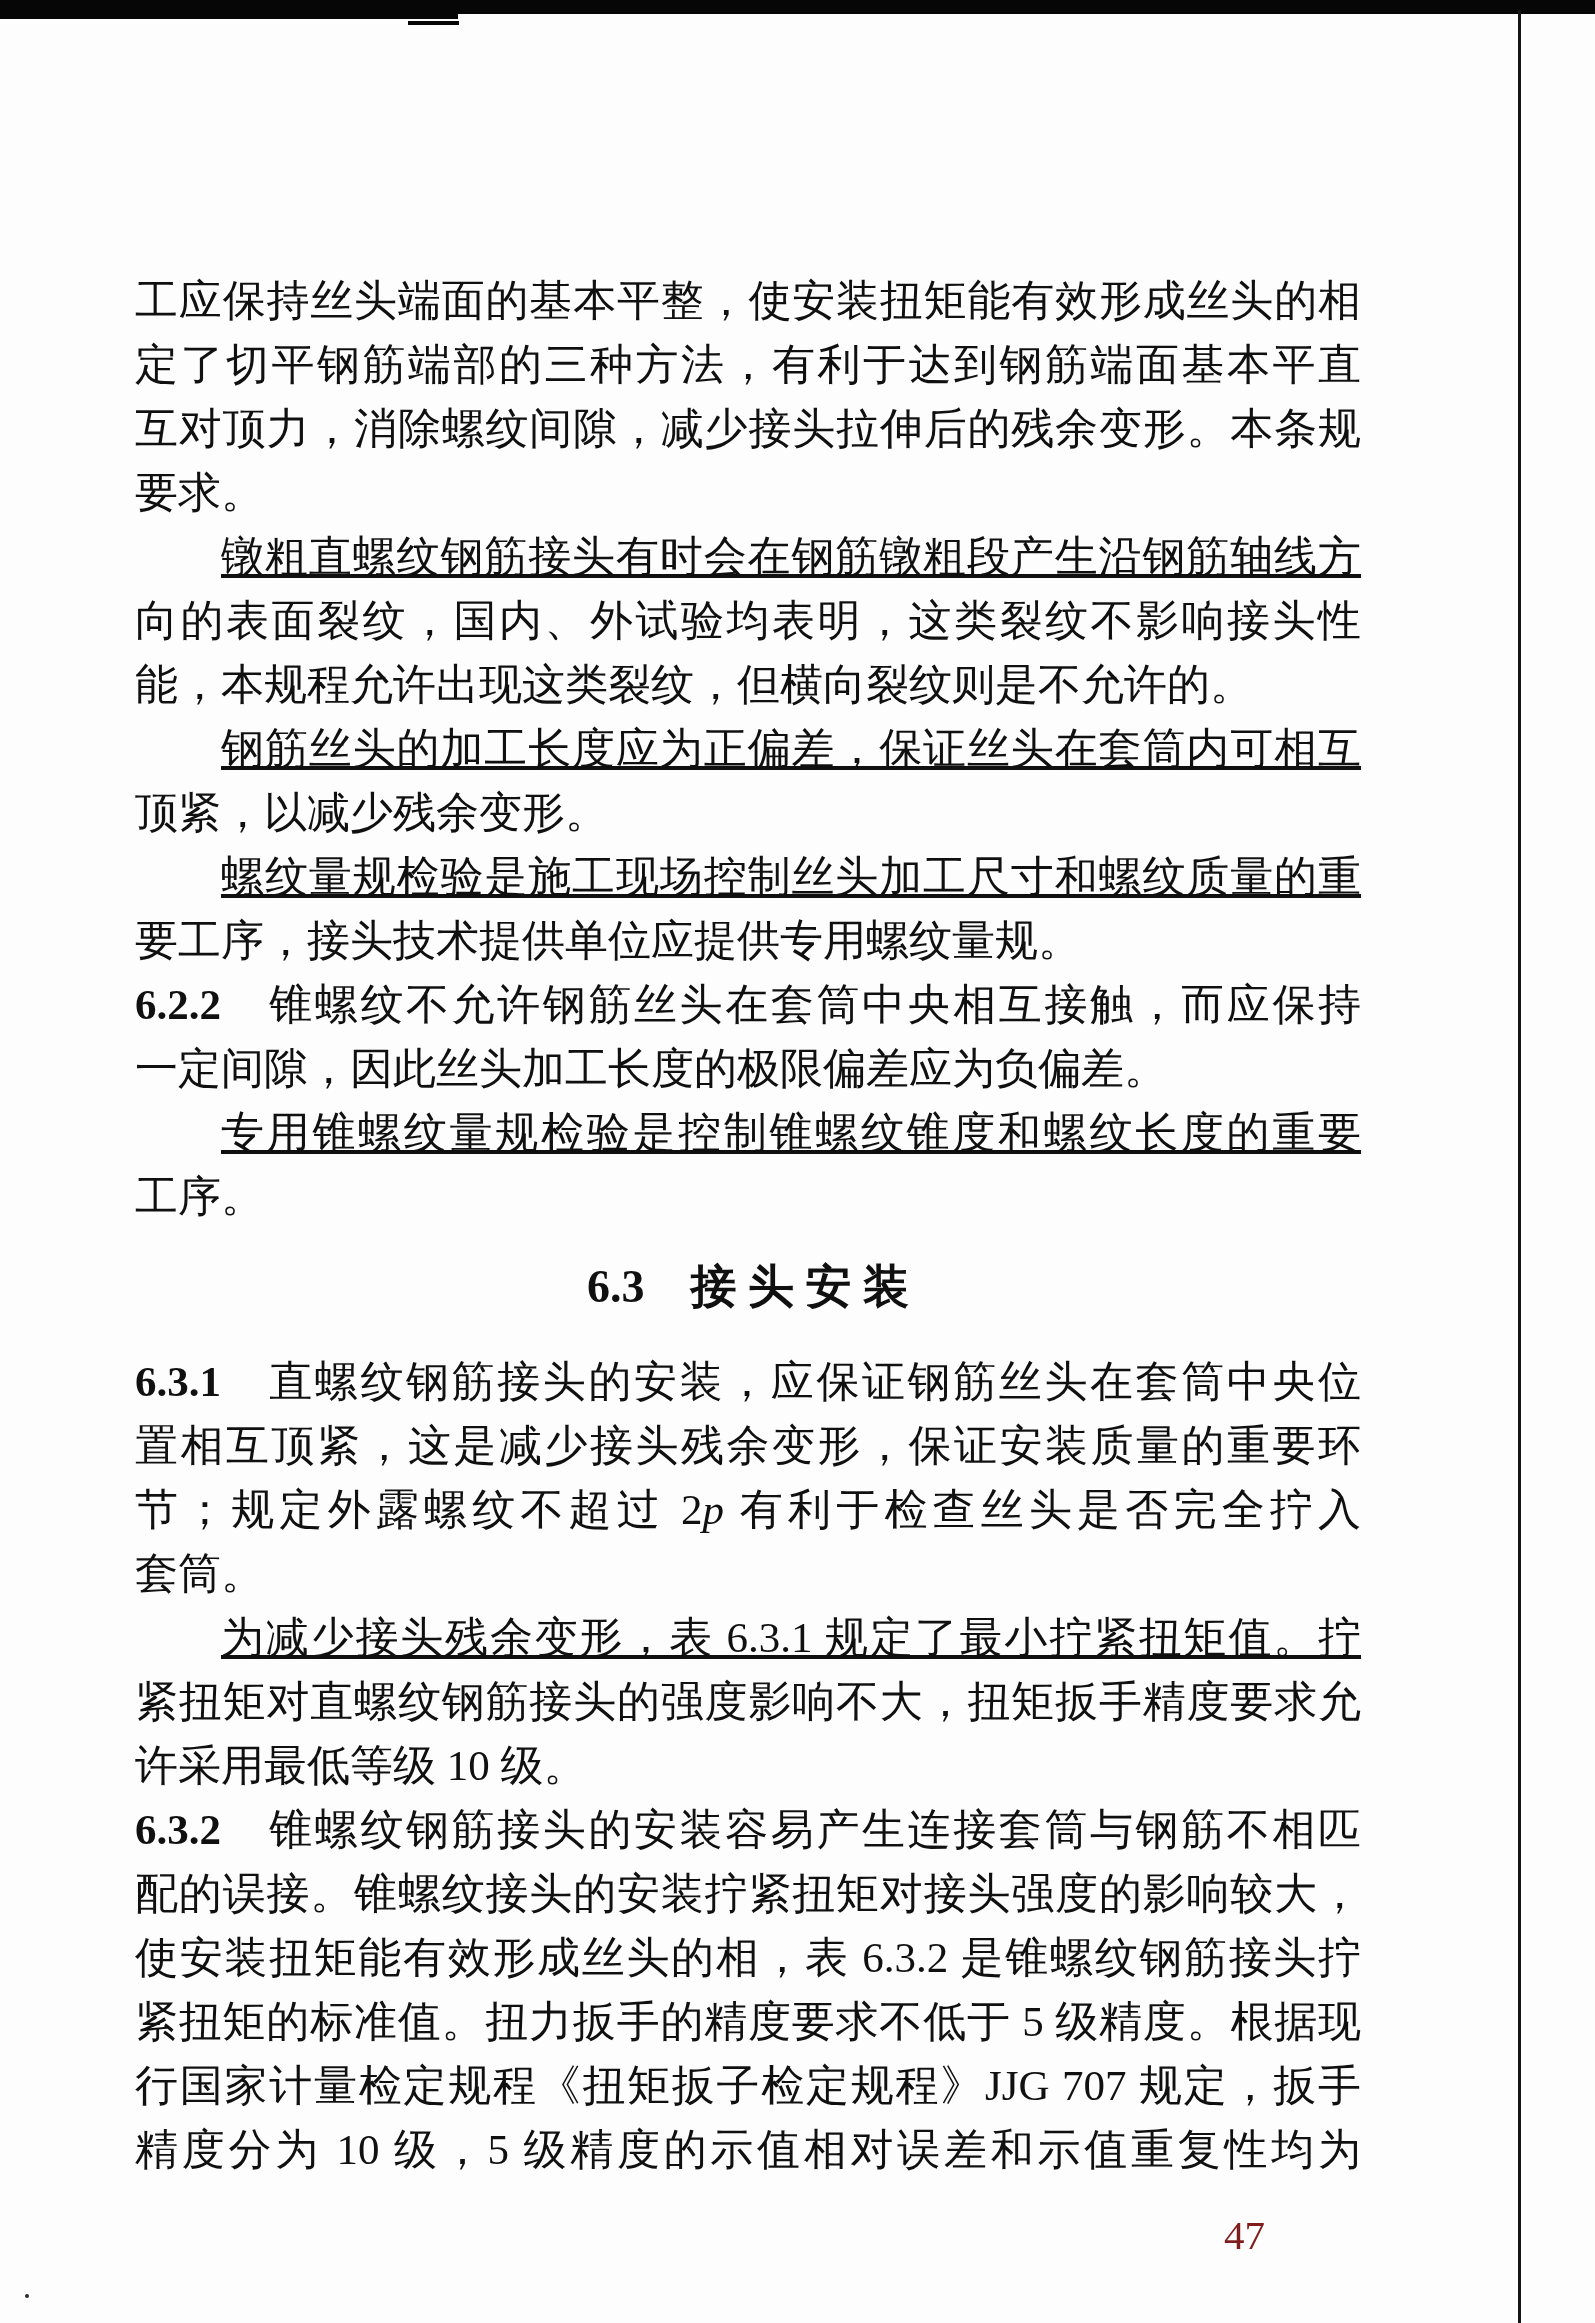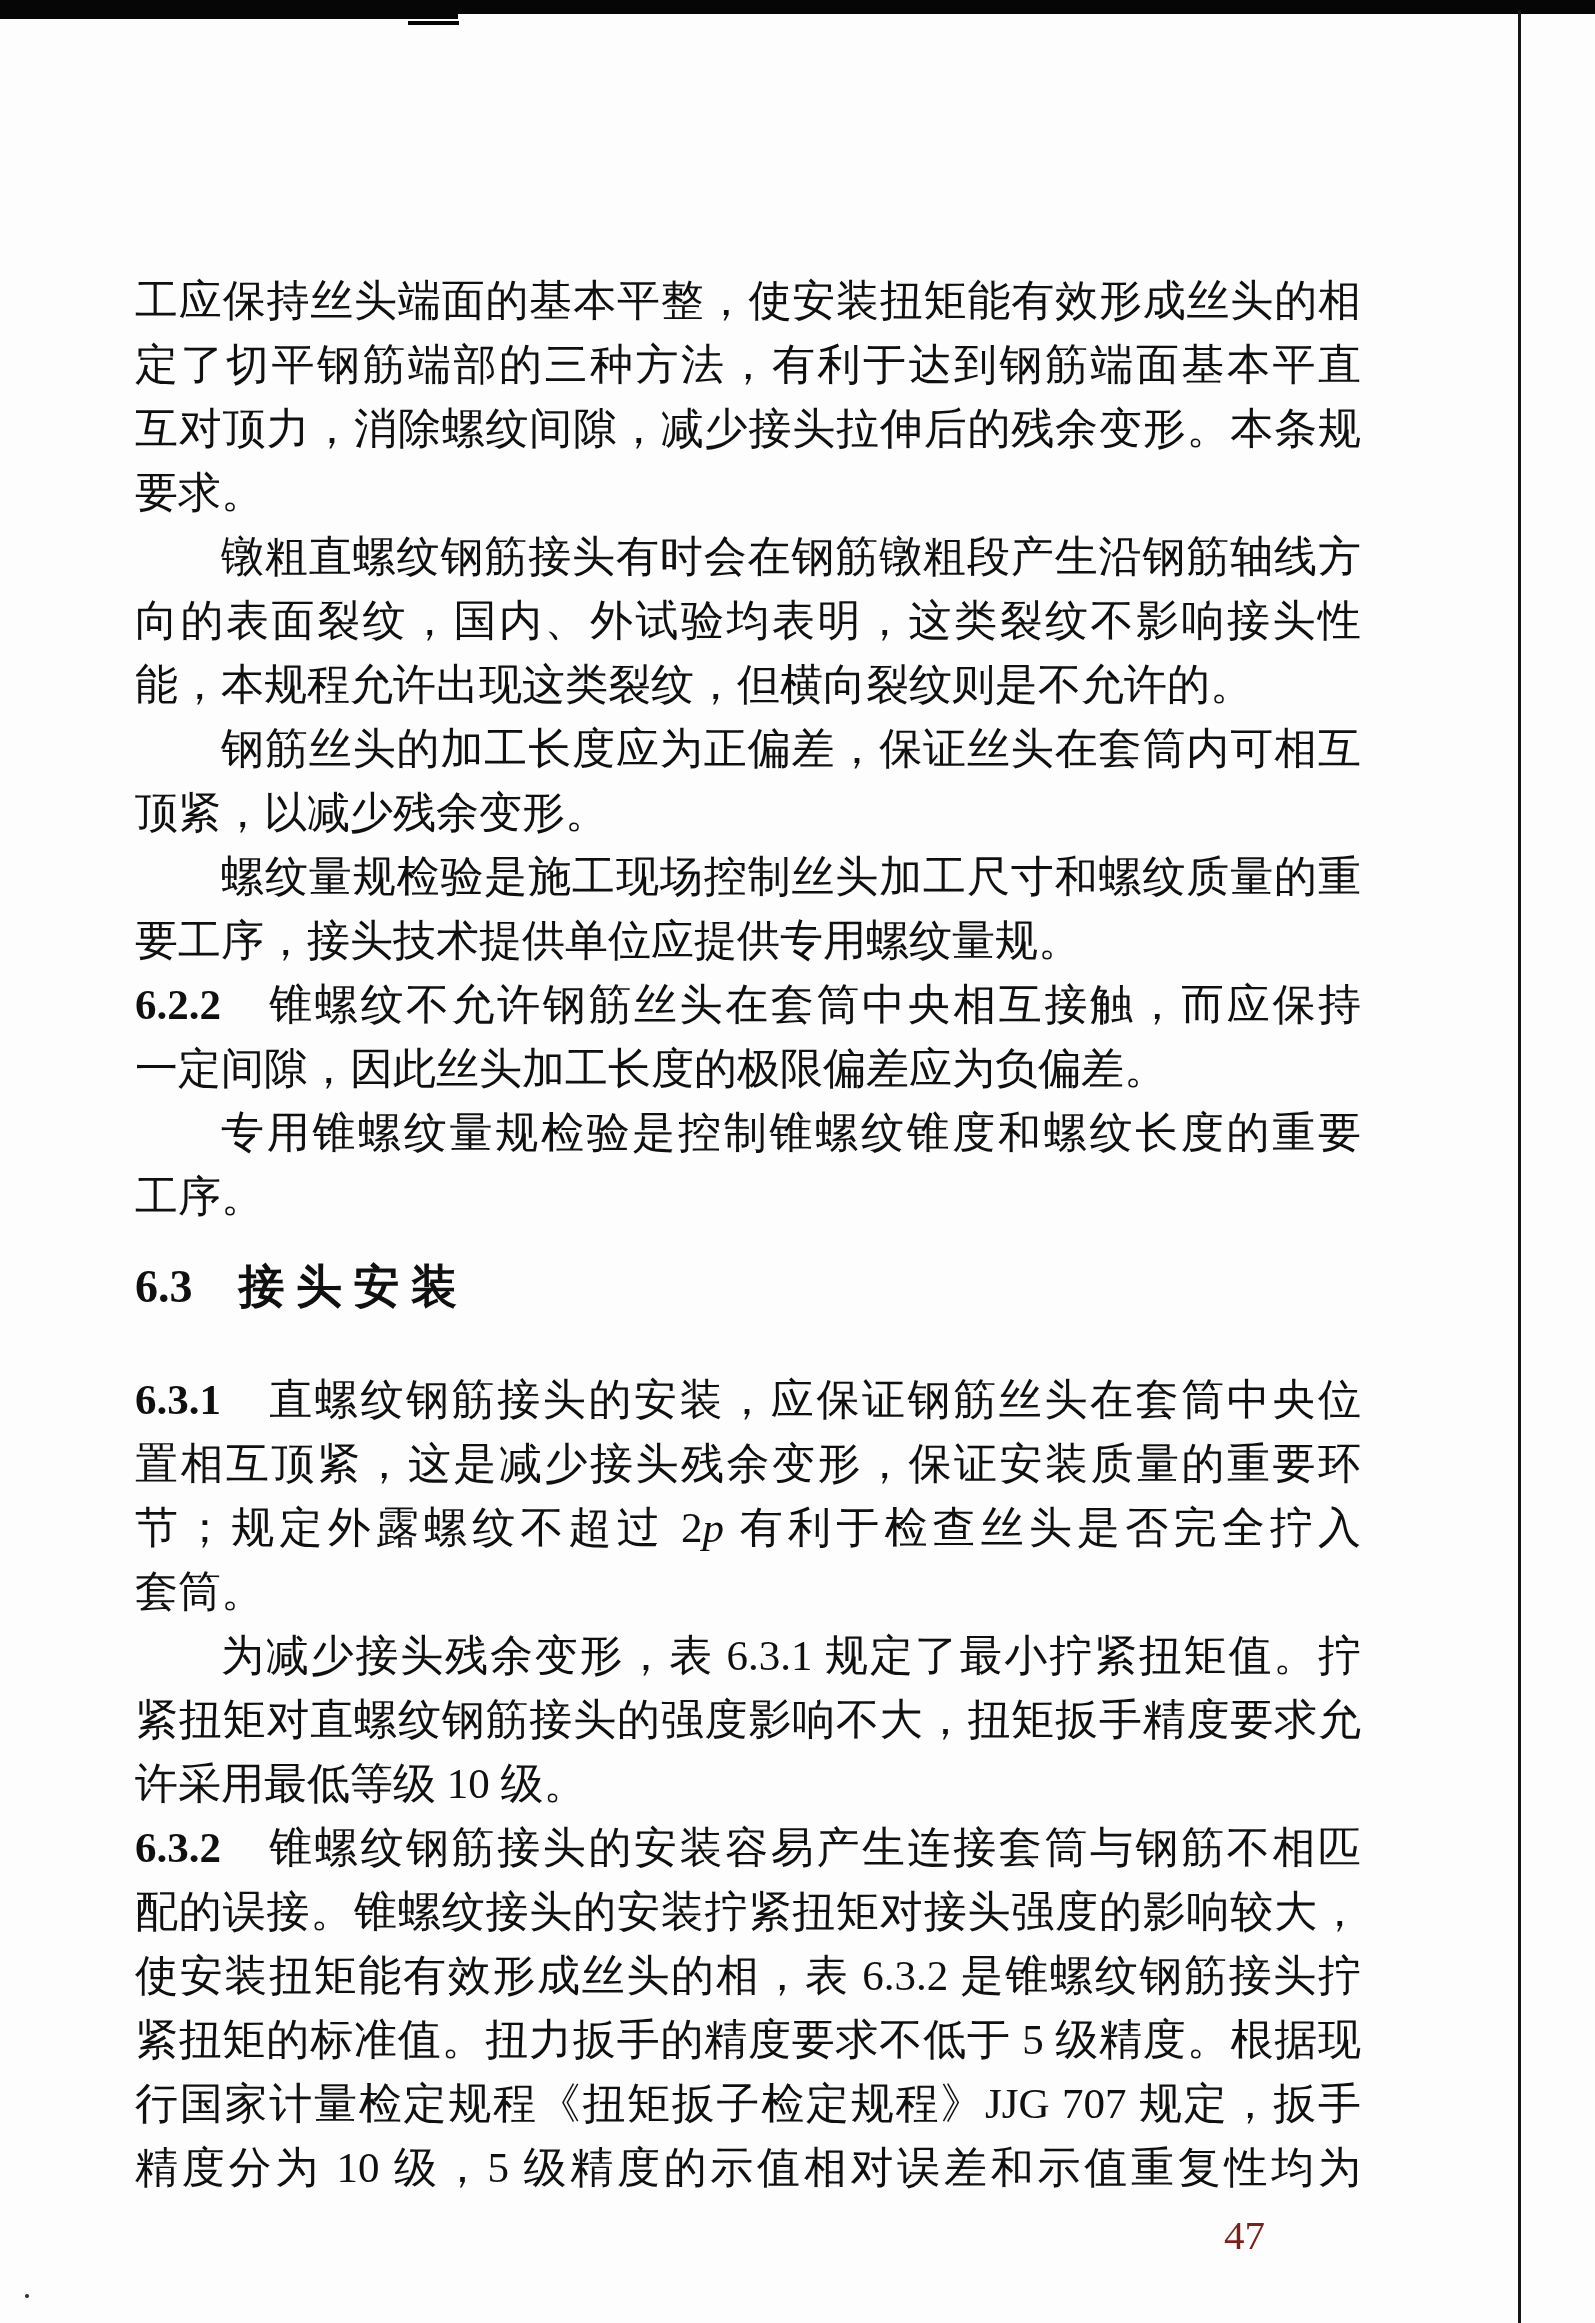--- a/index.html
+++ b/index.html
@@ -30,25 +30,25 @@
   .line{
     font-size:43px;
     line-height:64px;
     height:64px;
     white-space:normal;
     text-align:justify;
     color:var(--ink);
   }
   .line.just{text-align-last:justify;}
   .line.nojust{text-align:center;text-align-last:left;}
-  .line.indent{text-indent:2em;}
+  .line.indent{text-indent:2em;text-decoration:underline;}
   .heading{
     height:64px;line-height:64px;
-    margin-top:26px;margin-bottom:49px;
-    text-align:left;
+    margin-top:26px;margin-bottom:31px;
+    text-align:center;
     font-weight:bold;
     font-size:46px;
     color:var(--ink);
   }
   .bold{font-weight:bold;}
   .italic{font-style:italic;}
   .page-number{
     position:absolute;left:1224px;top:2212px;
     font-size:41px;line-height:47px;
     color:#7f1d1d;

